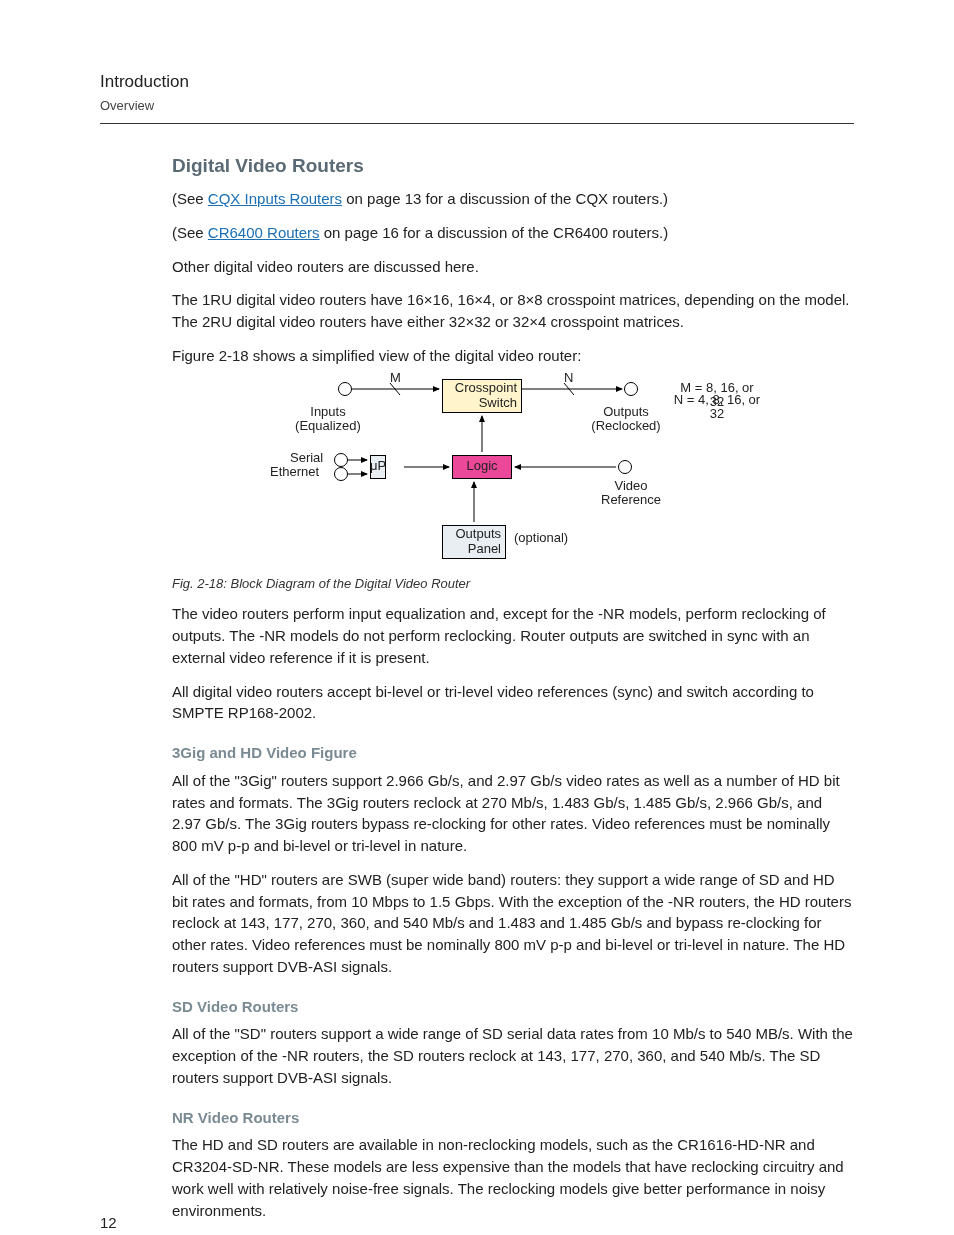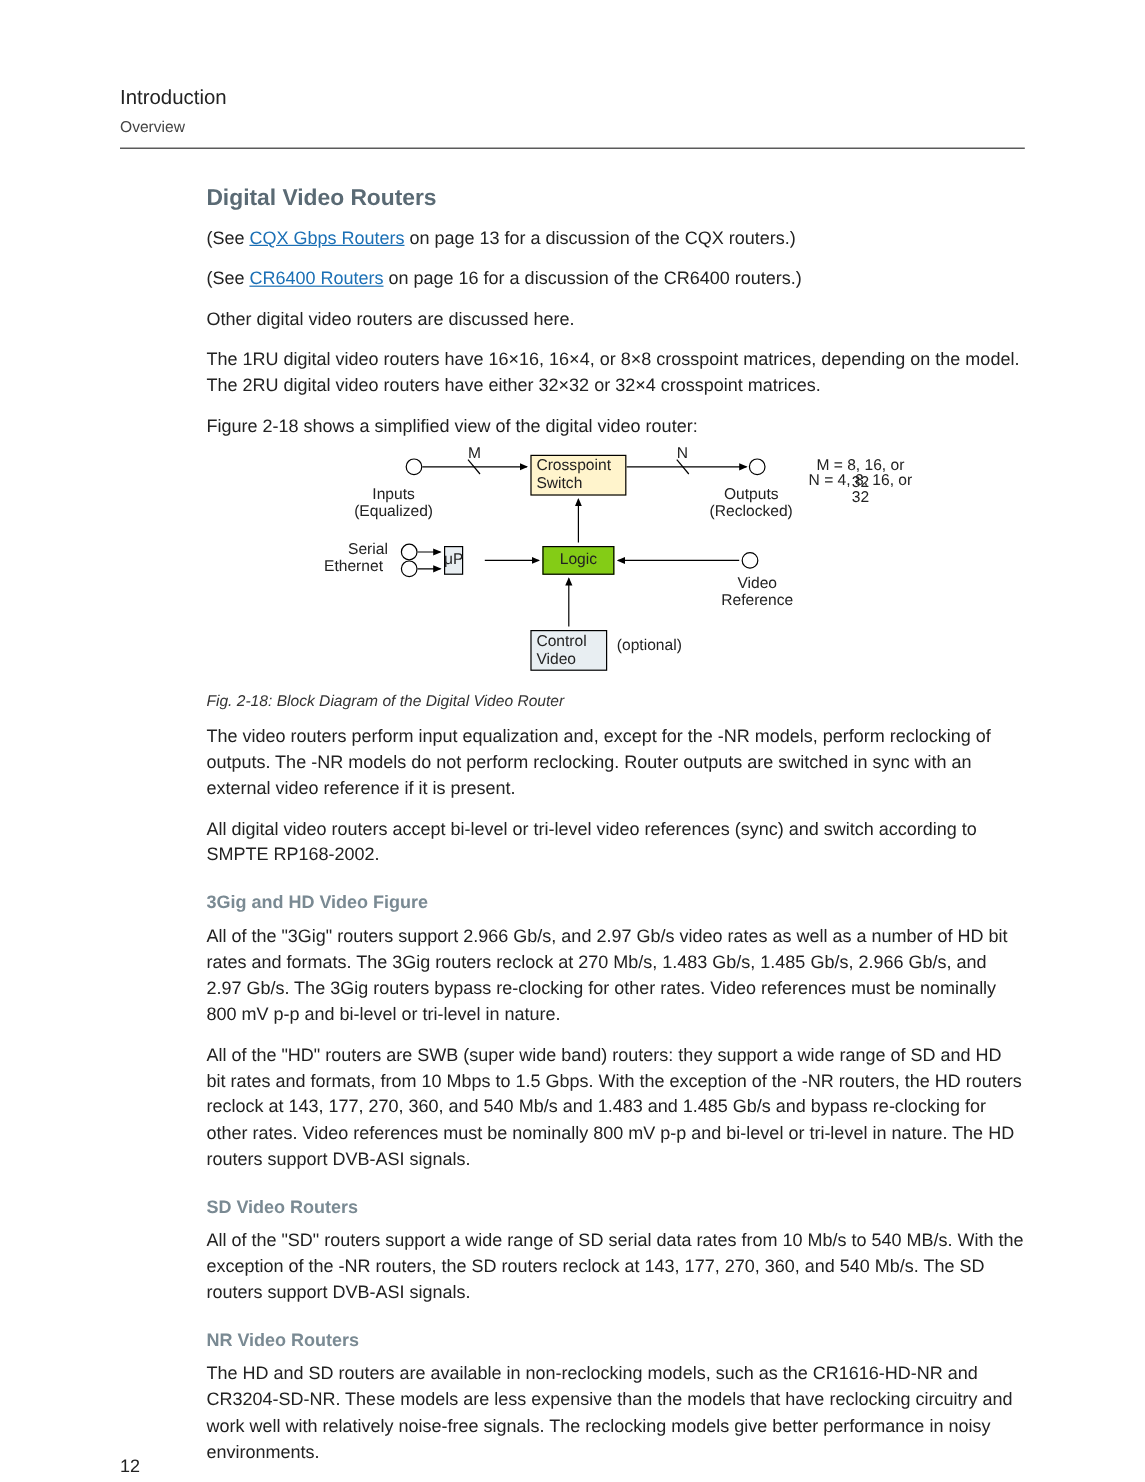--- a/index.html
+++ b/index.html
@@ -9,43 +9,43 @@
   hr.rule{border:none;border-top:1px solid #333;margin:8px 0 28px 0}
   .content{margin-left:72px}
   h2{font-size:19px;font-weight:700;color:#5a6a74;margin:0 0 8px 0}
   h3{font-size:15px;font-weight:700;color:#7a8a93;margin:18px 0 6px 0}
   p{margin:0 0 12px 0;color:#222}
   a.link{color:#1a6fb5;text-decoration:underline}
   .fig-caption{font-style:italic;font-size:13px;color:#333;margin:6px 0 10px 0}
   .pagenum{position:absolute;bottom:40px;left:100px;font-size:15px}
   
   .diagram{position:relative;width:520px;height:190px;margin:4px 0 2px 70px;font-size:13px}
-  .box{position:absolute;border:1px solid #000;text-align:left;display:flex;align-items:center;justify-content:center;line-height:1.15;padding:2px 4px;box-sizing:border-box}
+  .box{position:absolute;border:1px solid #000;text-align:right;display:flex;align-items:center;justify-content:center;line-height:1.15;padding:2px 4px;box-sizing:border-box}
   .box.xp{left:200px;top:0;width:80px;height:34px;background:#fff4cc}
-  .box.lg{left:210px;top:76px;width:60px;height:24px;background:#84cc16}
+  .box.lg{left:210px;top:76px;width:60px;height:24px;background:#ec4899}
   .box.up{left:128px;top:76px;width:16px;height:24px;background:#e8eef2}
   .box.cp{left:200px;top:146px;width:64px;height:34px;background:#e8eef2}
   .dnode{position:absolute;width:12px;height:12px;border:1px solid #000;border-radius:50%;background:#fff}
   .lbl{position:absolute;font-size:13px;color:#222;text-align:center;line-height:1.15}
   svg.wire{position:absolute;left:0;top:0;width:520px;height:190px;pointer-events:none}
   svg .ln{stroke:#000;stroke-width:1;fill:none}
   svg .ah{fill:#000}
 </style>
 </head>
 <body>
 
 <div class="page">
   <div class="hd-title">Introduction</div>
   <div class="hd-sub">Overview</div>
   <hr class="rule">
 
   <div class="content">
     <h2>Digital Video Routers</h2>
     <p>
-      <span>(See </span><a href="#" class="link">CQX Gbps Routers</a><span> on page 13 for a discussion of the CQX routers.)</span>
+      <span>(See </span><a href="#" class="link">CQX Inputs Routers</a><span> on page 13 for a discussion of the CQX routers.)</span>
     </p>
     <p>
       <span>(See </span><a href="#" class="link">CR6400 Routers</a><span> on page 16 for a discussion of the CR6400 routers.)</span>
     </p>
     <p>Other digital video routers are discussed here.</p>
     <p>The 1RU digital video routers have 16×16, 16×4, or 8×8 crosspoint matrices, depending on the model. The 2RU digital video routers have either 32×32 or 32×4 crosspoint matrices.</p>
     <p>Figure 2-18 shows a simplified view of the digital video router:</p>
 
     <div class="diagram">
       <svg class="wire">
@@ -74,21 +74,21 @@
       </svg>
       <div class="dnode" style="left:96px;top:3px"></div>
       <div class="dnode" style="left:382px;top:3px"></div>
       <div class="dnode" style="left:92px;top:74px"></div>
       <div class="dnode" style="left:92px;top:88px"></div>
       <div class="dnode" style="left:376px;top:81px"></div>
 
       <div class="box xp">Crosspoint Switch</div>
       <div class="box lg">Logic</div>
       <div class="box up">μP</div>
-      <div class="box cp">Control Video</div>
+      <div class="box cp">Outputs Panel</div>
 
       <div class="lbl" style="left:148px;top:-8px">M</div>
       <div class="lbl" style="left:322px;top:-8px">N</div>
       <div class="lbl" style="left:46px;top:26px;width:80px">Inputs (Equalized)</div>
       <div class="lbl" style="left:344px;top:26px;width:80px">Outputs (Reclocked)</div>
       <div class="lbl" style="left:48px;top:72px;text-align:left;width:42px">Serial</div>
       <div class="lbl" style="left:28px;top:86px;text-align:left;width:62px">Ethernet</div>
       <div class="lbl" style="left:344px;top:100px;width:90px">Video Reference</div>
       <div class="lbl" style="left:272px;top:152px">(optional)</div>
       <div class="lbl" style="left:430px;top:2px">M = 8, 16, or 32</div>

